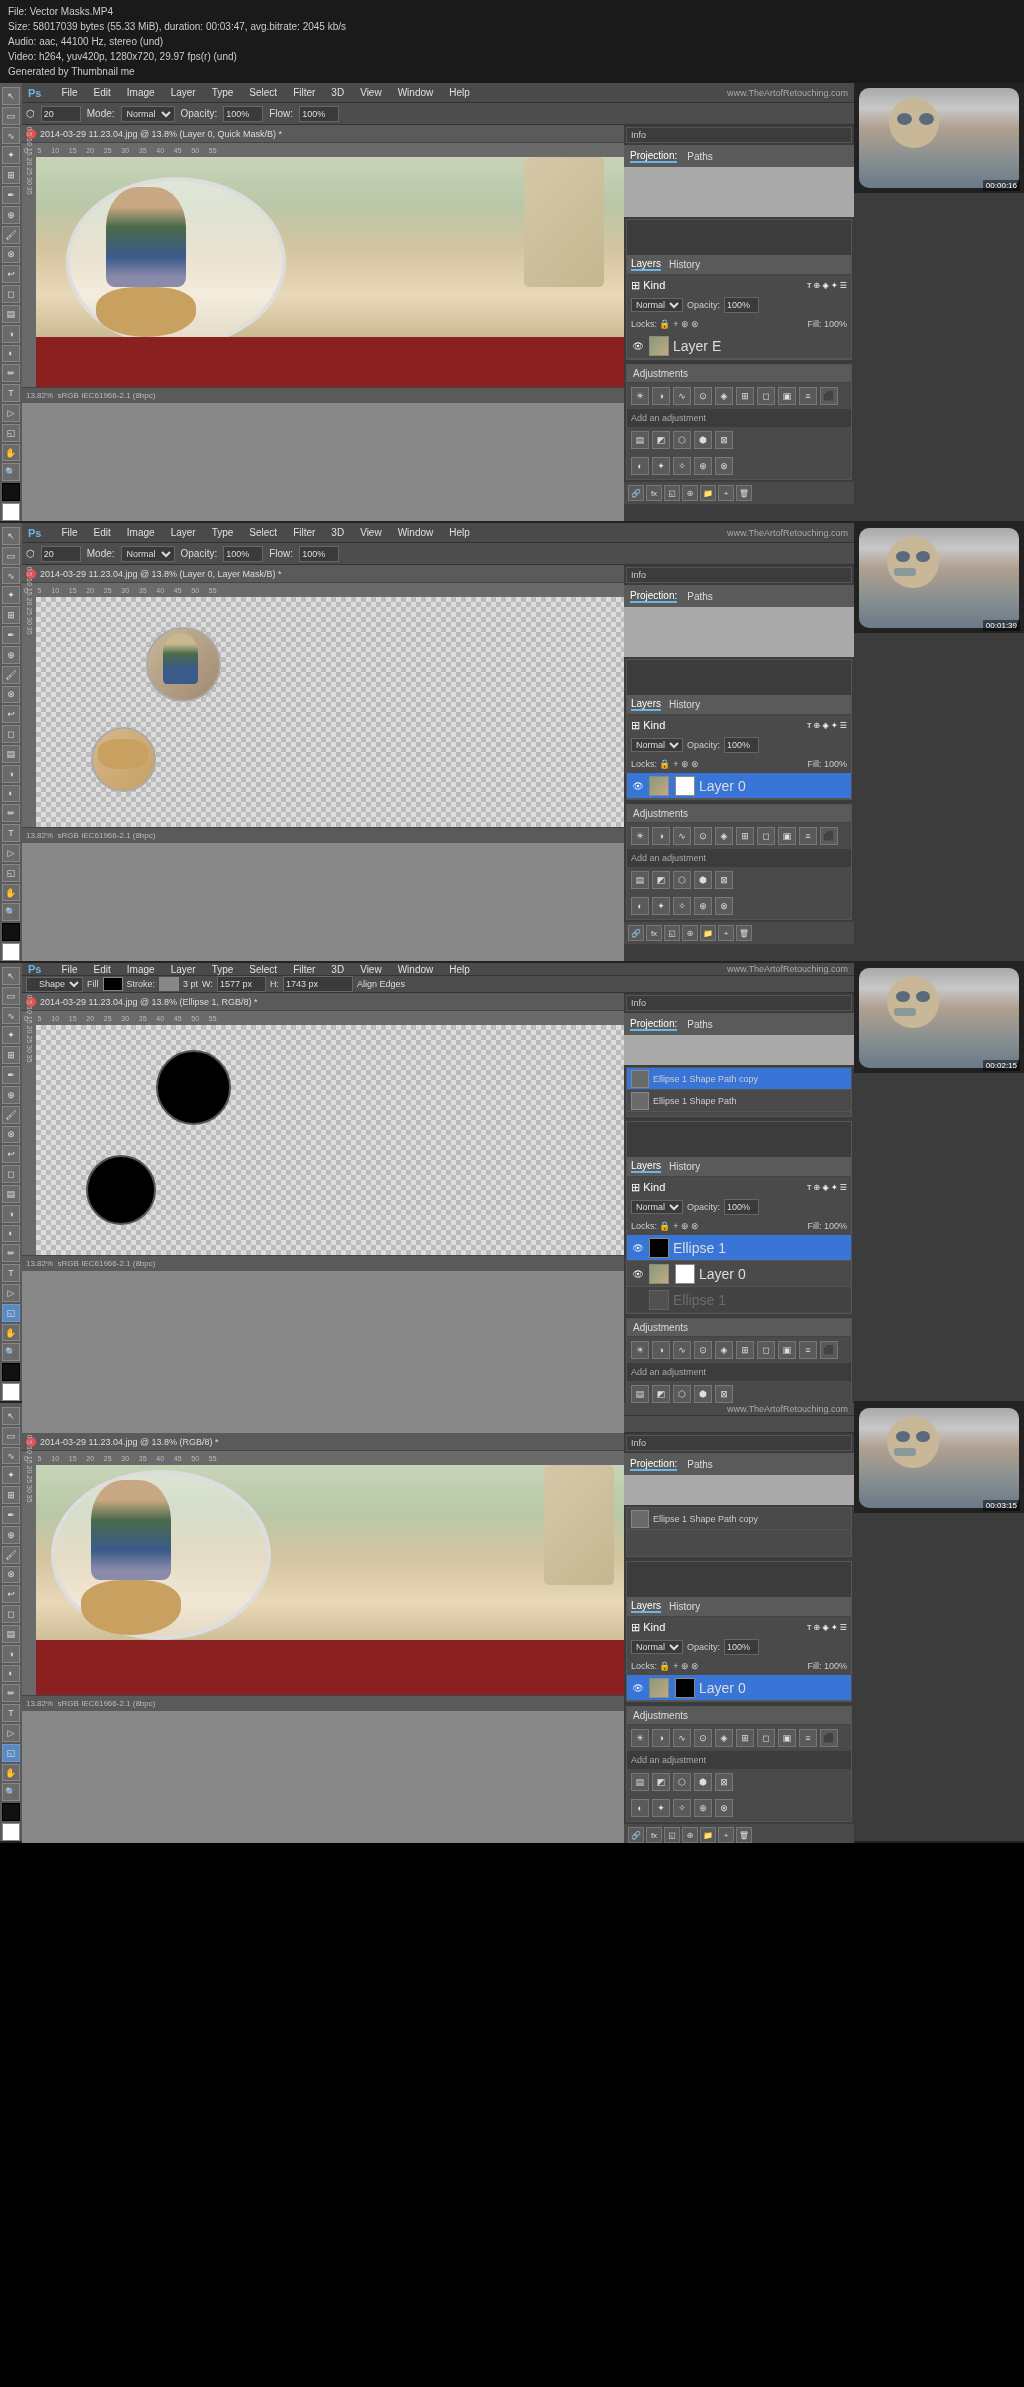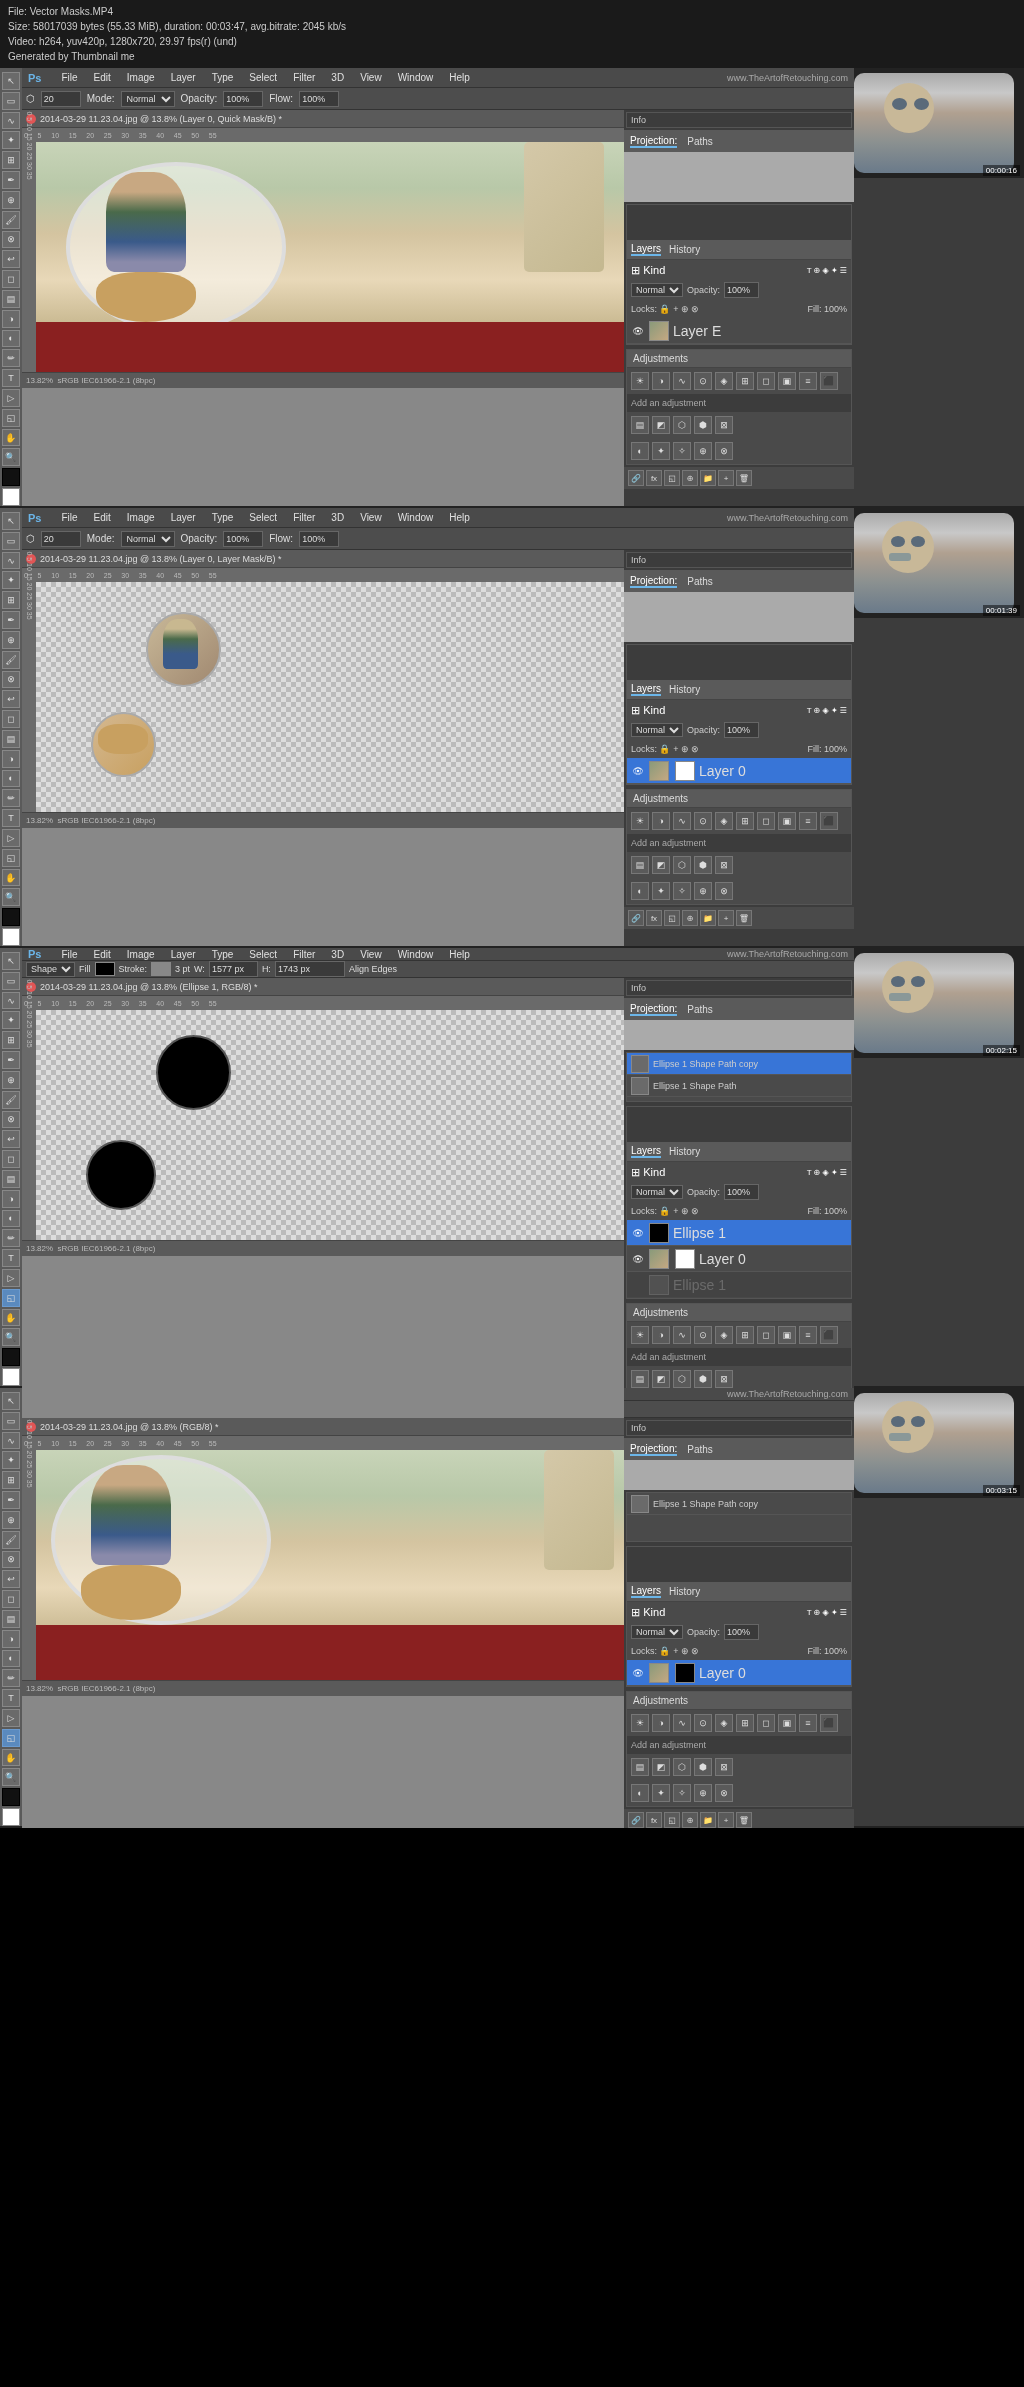--- a/index.html
+++ b/index.html
@@ -352,20 +352,21 @@
 
     
     .webcam-preview {
       width: 230px;
       height: 110px;
       background: #222;
       position: relative;
       overflow: hidden;
       display: flex;
       align-items: center;
+      justify-content: center;
     }
     .webcam-timestamp {
       position: absolute;
       bottom: 2px;
       right: 4px;
       font-size: 8px;
       color: #fff;
       background: rgba(0,0,0,0.5);
       padding: 1px 3px;
     }
@@ -434,32 +435,34 @@
       font-size: 9px;
       color: #ddd;
       border-bottom: 1px solid #333;
     }
     .shape-select {
       background: #3a3a3a;
       border: 1px solid #666;
       color: #ddd;
       height: 15px;
       font-size: 9px;
+      padding-left: 8px;
     }
     .color-swatch {
       width: 20px; height: 14px;
       border: 1px solid #888;
     }
   </style>
 </head>
 <body>
 
 <div class="video-info">
   <div>File: Vector Masks.MP4</div>
   <div>Size: 58017039 bytes (55.33 MiB), duration: 00:03:47, avg.bitrate: 2045 kb/s</div>
+  <div>Audio: aac, 44100 Hz, stereo (und)</div>
   <div>Video: h264, yuv420p, 1280x720, 29.97 fps(r) (und)</div>
   <div>Generated by Thumbnail me</div>
 </div>
 
 <div class="panel-section" style="height:440px;">
 
   <div class="toolbar-left">
     <div class="toolbar-icon">↖</div>
     <div class="toolbar-icon">▭</div>
     <div class="toolbar-icon">∿</div>

